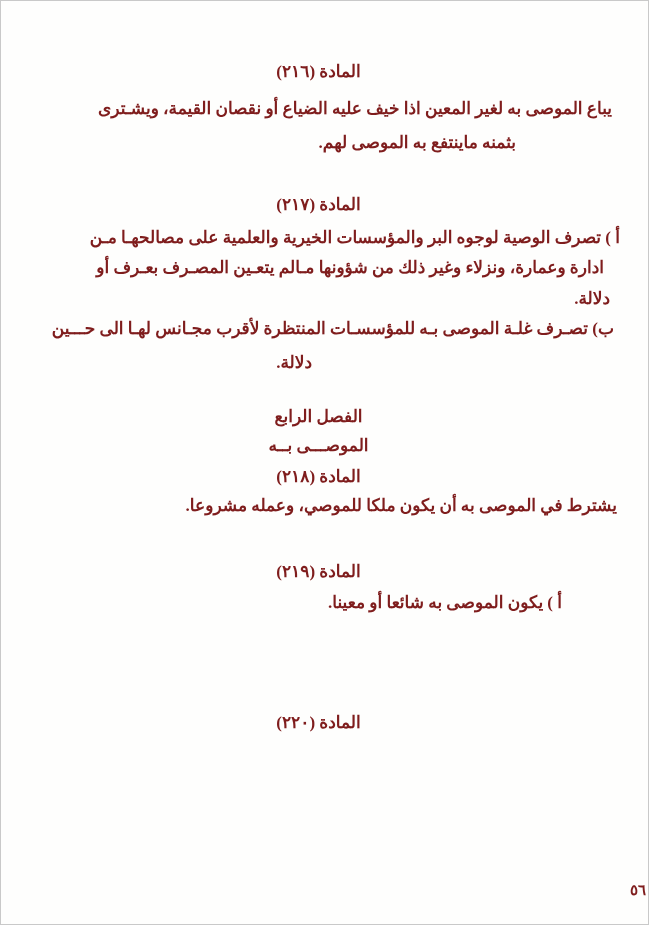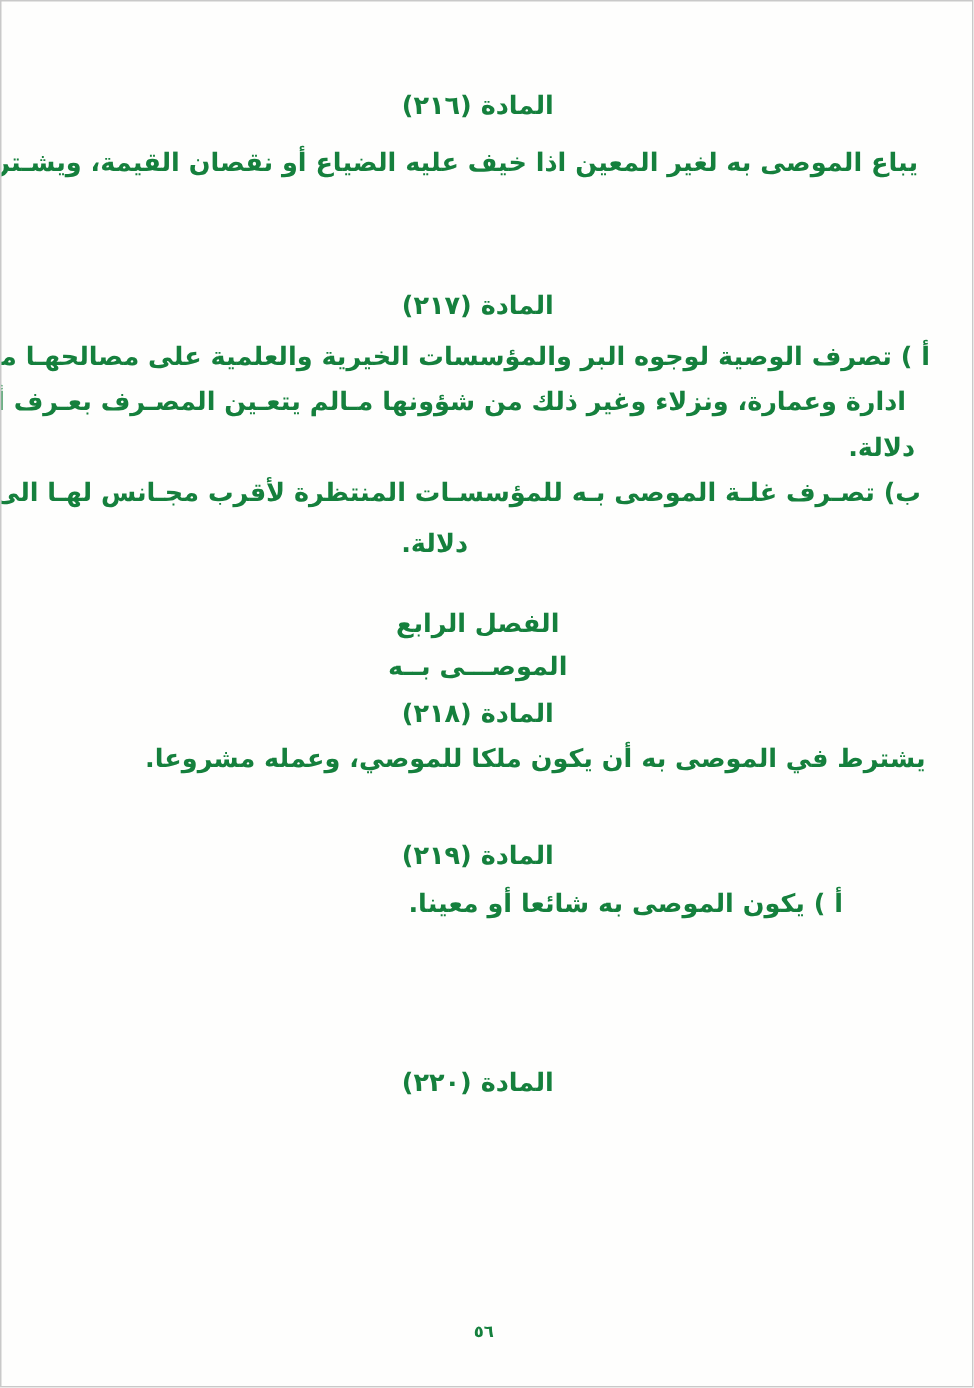--- a/index.html
+++ b/index.html
@@ -9,21 +9,22 @@
     font-family: "DejaVu Sans", sans-serif;
   }
   .page {
     position: relative;
     width: 647px;
     height: 923px;
     margin: 0 auto;
     background: #fefefd;
     border: 1px solid #c9c9c9;
     overflow: hidden;
-    color: #15803d;
+    color: #7f1d1d;
+    font-family: Liberation Serif, serif;
   }
   .abs {
     position: absolute;
     direction: rtl;
     unicode-bidi: embed;
     white-space: nowrap;
     font-weight: 700;
   }
   .heading {
     left: 0;
@@ -34,33 +35,34 @@
     letter-spacing: 0px;
   }
   .bodyline {
     font-size: 17px;
     line-height: 24px;
   }
   .chapter-title { font-size: 17px; }
   .page-num {
     left: 0;
     right: 0;
-    text-align: center;
-    font-size: 11px;
+    text-align: right;
+    font-size: 15px;
     font-weight: 700;
     transform: translateX(-2px);
   }
 </style>
 </head>
 <body>
 
 <div class="page">
 
   <div class="abs heading" style="top:60px;">المادة (٢١٦)</div>
   <div class="abs bodyline" style="top:96px; right:36px;">يباع الموصى به لغير المعين اذا خيف عليه الضياع أو نقصان  القيمة، ويشـترى</div>
+  <div class="abs bodyline" style="top:130px; right:132px;">بثمنه ماينتفع به الموصى لهم.</div>
 
   <div class="abs heading" style="top:193px;">المادة (٢١٧)</div>
   <div class="abs bodyline" style="top:225px; right:28px;">أ ) تصرف الوصية لوجوه البر والمؤسسات  الخيرية والعلمية على مصالحهـا  مـن</div>
   <div class="abs bodyline" style="top:255px; right:44px;">ادارة وعمارة، ونزلاء وغير ذلك من شؤونها مـالم يتعـين المصـرف  بعـرف أو</div>
   <div class="abs bodyline" style="top:286px; right:38px;">دلالة.</div>
   <div class="abs bodyline" style="top:316px; right:34px;">ب) تصـرف غلـة الموصى بـه للمؤسسـات المنتظرة لأقرب مجـانس لهـا الى حـــين</div>
   <div class="abs bodyline" style="top:350px; right:336px;">دلالة.</div>
 
   <div class="abs heading chapter-title" style="top:405px;">الفصل الرابع</div>
   <div class="abs heading chapter-title" style="top:434px;">الموصـــى بــه</div>

